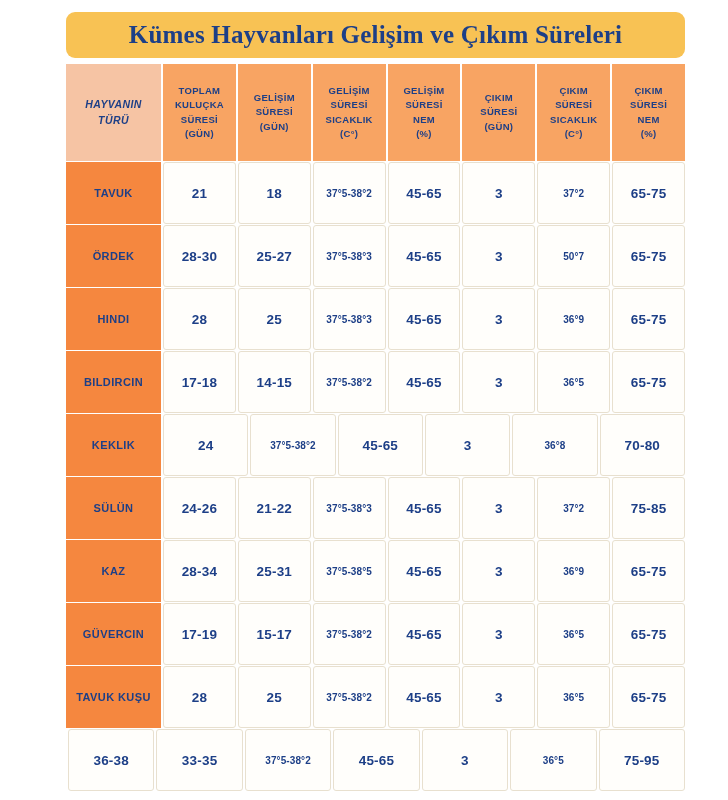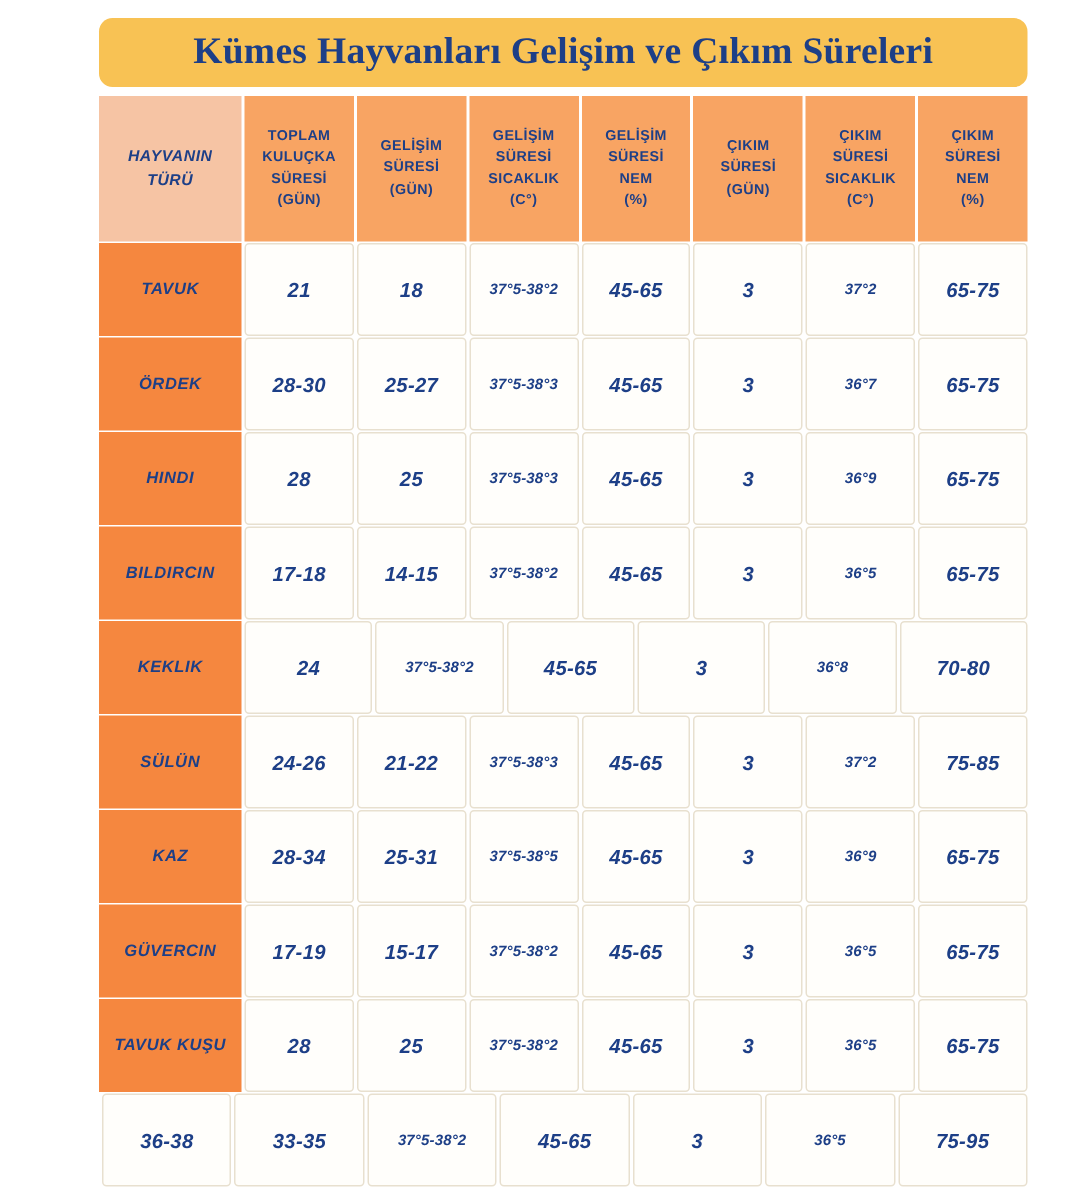--- a/index.html
+++ b/index.html
@@ -48,21 +48,21 @@
     flex-direction: column;
   }
 
   .row {
     display: flex;
     width: 100%;
   }
 
   .head-row { height: 97px; }
 
-  .data-row { height: 62px; margin-top: 1px; font-style: italic; }
+  .data-row { height: 62px; margin-top: 1px; }
 
   .cell {
     display: flex;
     align-items: center;
     justify-content: center;
     text-align: center;
     color: #1d3f87;
     font-weight: bold;
     overflow: hidden;
   }
@@ -138,21 +138,21 @@
           <div class="cell cN data-cell temp">37°2</div>
           <div class="cell cN data-cell">65-75</div>
         </div>
         <div class="row data-row">
           <div class="cell c0 row-label">ÖRDEK</div>
           <div class="cell cN data-cell">28-30</div>
           <div class="cell cN data-cell">25-27</div>
           <div class="cell cN data-cell temp">37°5-38°3</div>
           <div class="cell cN data-cell">45-65</div>
           <div class="cell cN data-cell">3</div>
-          <div class="cell cN data-cell temp">36°7</div>
+          <div class="cell cN data-cell temp">50°7</div>
           <div class="cell cN data-cell">65-75</div>
         </div>
         <div class="row data-row">
           <div class="cell c0 row-label">HINDI</div>
           <div class="cell cN data-cell">28</div>
           <div class="cell cN data-cell">25</div>
           <div class="cell cN data-cell temp">37°5-38°3</div>
           <div class="cell cN data-cell">45-65</div>
           <div class="cell cN data-cell">3</div>
           <div class="cell cN data-cell temp">36°9</div>

